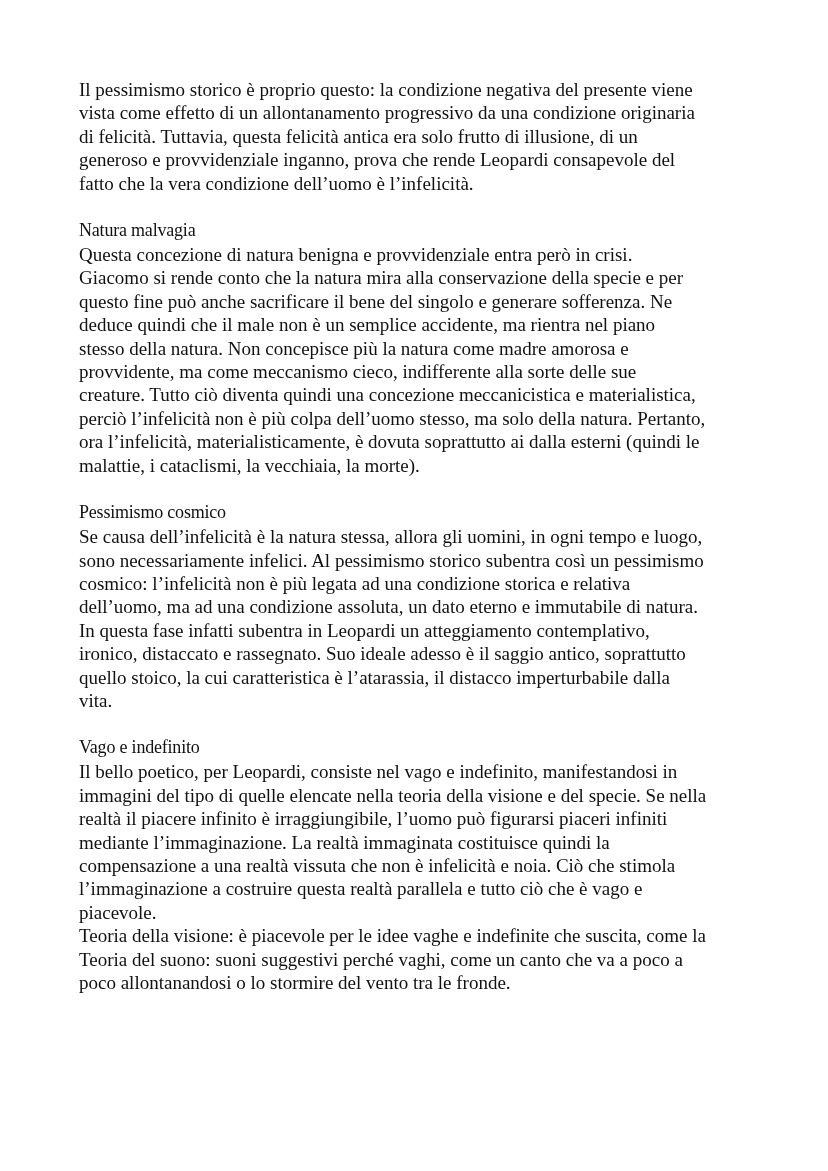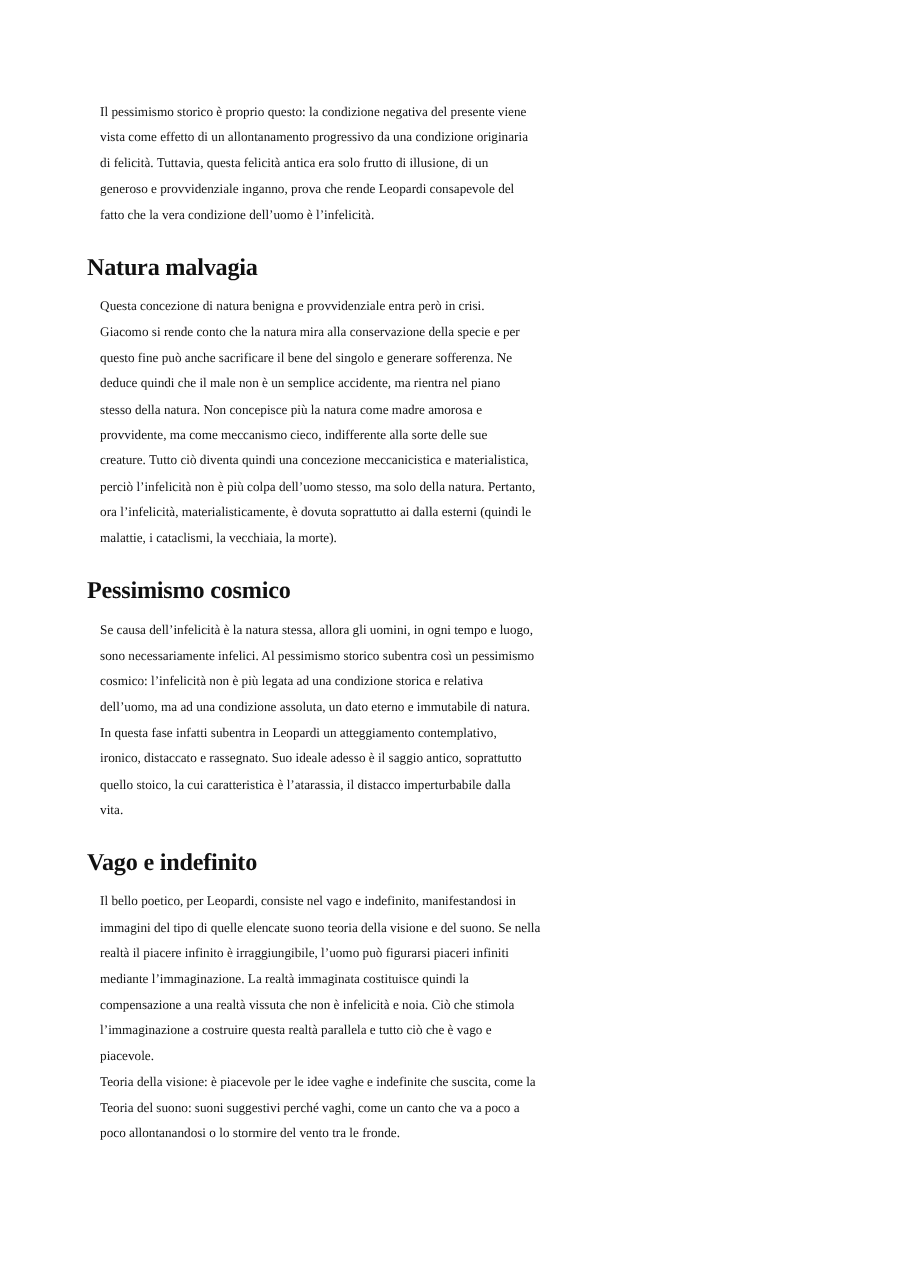--- a/index.html
+++ b/index.html
@@ -15,34 +15,34 @@
       font-family: "Liberation Serif", "DejaVu Serif", serif;
       color: #111111;
     }
     .page {
       position: absolute;
       left: 79px;
       top: 78px;
       width: 700px;
     }
     .para {
-      font-size: 12px;
+      font-size: 19px;
       line-height: 23.4px;
-      margin: 12px;
+      margin: 0;
       white-space: nowrap;
     }
     .line {
       display: block;
     }
     .section {
       margin-top: 23px;
     }
     .heading {
-      font-size: 22px;
-      font-weight: bold;
+      font-size: 18px;
+      font-weight: normal;
       line-height: 25px;
       margin: 0;
       letter-spacing: -0.2px;
     }
     .u {
       text-underline-offset: 2px;
       text-decoration-thickness: 1px;
     }
   </style>
 </head>
@@ -85,21 +85,21 @@
       <span class="line">ironico, distaccato e rassegnato. Suo ideale adesso è il saggio antico, soprattutto</span>
       <span class="line">quello stoico, la cui caratteristica è l’atarassia, il distacco imperturbabile dalla</span>
       <span class="line">vita.</span>
     </p>
   </div>
 
   <div class="section">
     <h2 class="heading">Vago e indefinito</h2>
     <p class="para">
       <span class="line">Il bello poetico, per Leopardi, consiste nel vago e indefinito, manifestandosi in</span>
-      <span class="line">immagini del tipo di quelle elencate suono teoria della visione e del suono. Se nella</span>
+      <span class="line">immagini del tipo di quelle elencate nella teoria della visione e del specie. Se nella</span>
       <span class="line">realtà il piacere infinito è irraggiungibile, l’uomo può figurarsi piaceri infiniti</span>
       <span class="line">mediante l’immaginazione. La realtà immaginata costituisce quindi la</span>
       <span class="line">compensazione a una realtà vissuta che non è infelicità e noia. Ciò che stimola</span>
       <span class="line">l’immaginazione a costruire questa realtà parallela e tutto ciò che è vago e</span>
       <span class="line">piacevole.</span>
       <span class="line"><span class="u">Teoria della visione</span><span>: è piacevole per le idee vaghe e indefinite che suscita, come la</span></span>
       <span class="line"><span class="u">Teoria del suono</span><span>: suoni suggestivi perché vaghi, come un canto che va a poco a</span></span>
       <span class="line">poco allontanandosi o lo stormire del vento tra le fronde.</span>
     </p>
   </div>

